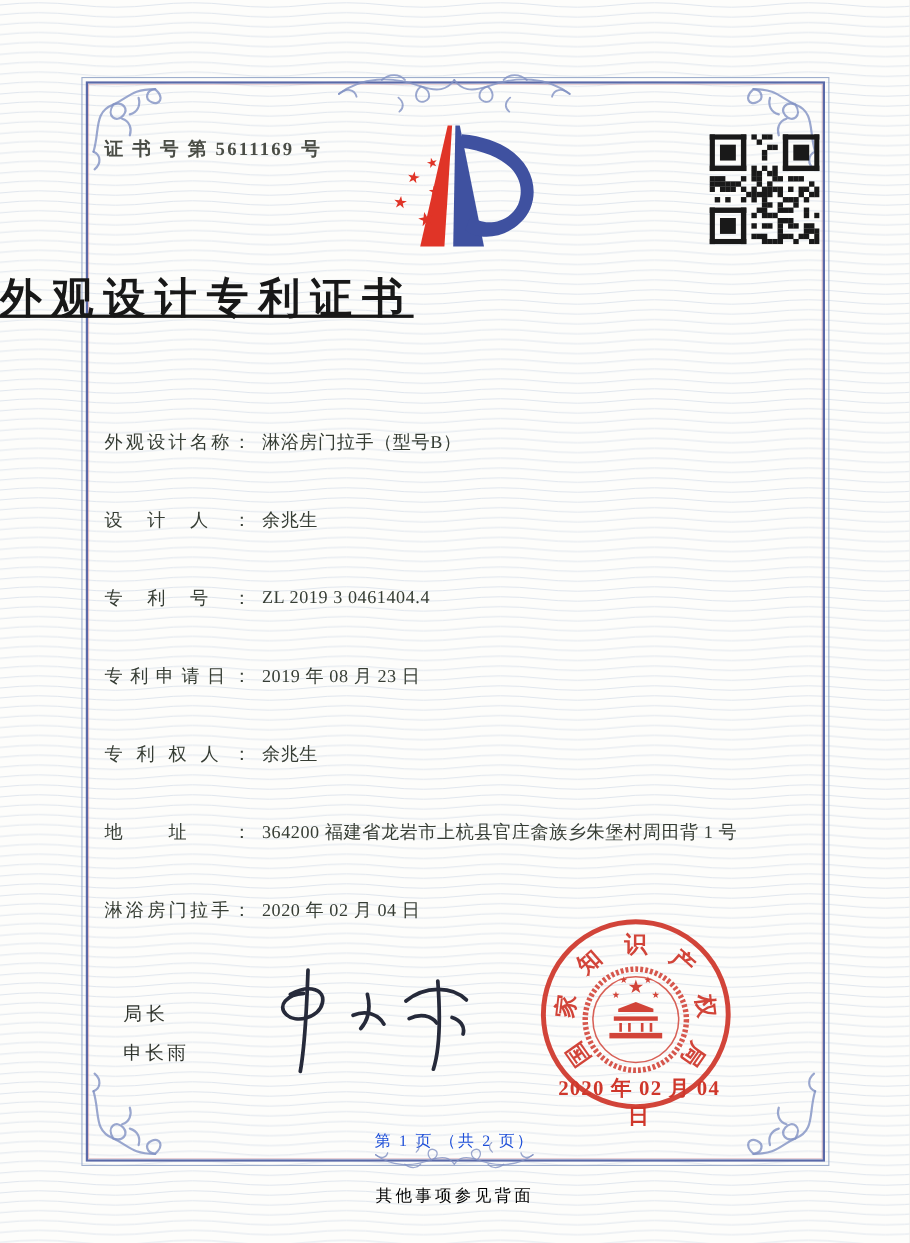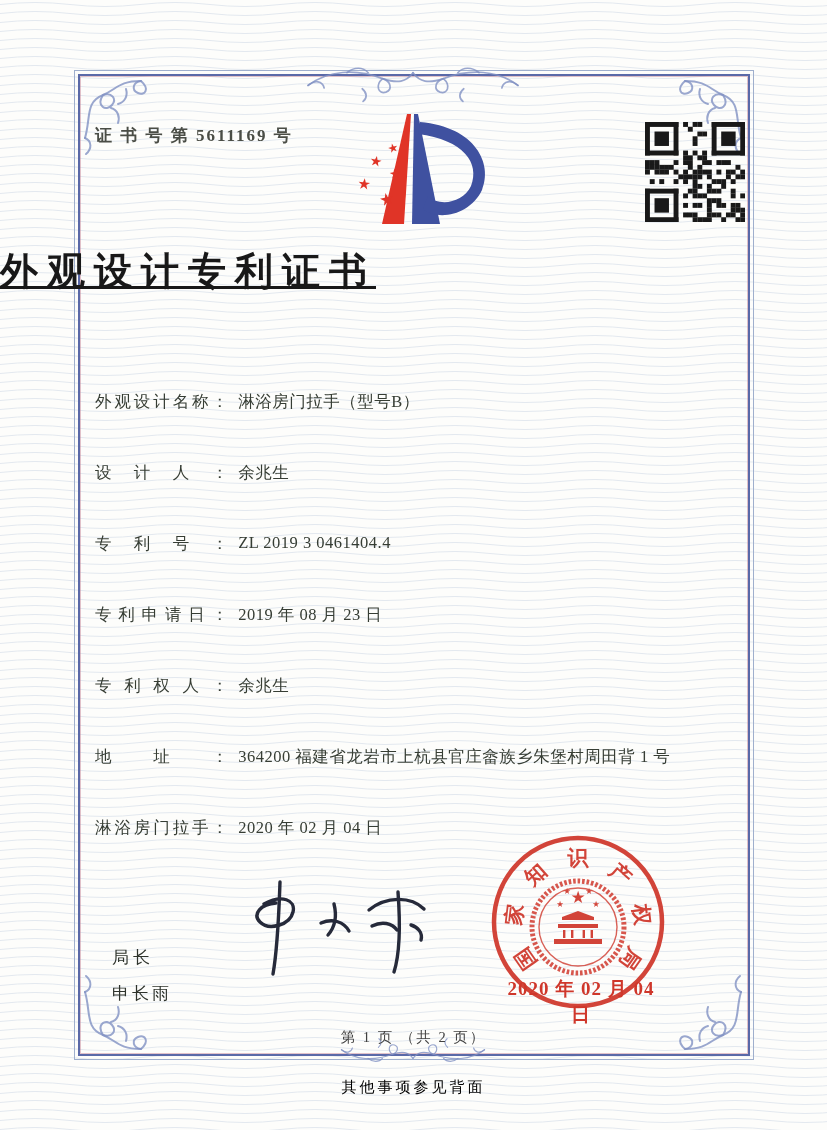--- a/index.html
+++ b/index.html
@@ -24,28 +24,28 @@
          font-size:38px;font-weight:bold;letter-spacing:9px;color:#181818;text-decoration:underline;}
   .fields{position:absolute;left:95px;top:344px;width:640px;font-size:16.5px;color:#363d34;}
   .field-row{position:relative;height:24px;margin-bottom:23px;white-space:nowrap;margin-top:47px;}
   .f-label{display:inline-block;width:133px;text-align:justify;text-align-last:justify;vertical-align:top;}
   .f-value{display:inline-block;margin-left:6px;letter-spacing:.5px;}
   .pair2{position:absolute;left:330px;top:0;}
   .paras{position:absolute;left:95px;top:666px;width:640px;font-size:15.5px;line-height:26.5px;
          text-align:justify;color:#3d443e;}
   .paras p{margin:0;text-indent:2em;}
   .officer{position:absolute;left:112px;top:910px;font-size:17px;color:#2e332c;}
-  .officer .o-title{letter-spacing:4px;margin-top:36px;}
+  .officer .o-title{letter-spacing:4px;}
   .officer .o-name{margin-top:13px;letter-spacing:3px;}
   .signature{position:absolute;left:222px;top:874px;width:215px;height:108px;}
   .seal{position:absolute;left:487px;top:831px;width:182px;height:182px;opacity:.93;}
   .seal-date{position:absolute;left:495px;top:976px;width:172px;text-align:center;
              font-size:19px;color:#cf372b;letter-spacing:1px;font-weight:bold;z-index:4;}
   .footer-page{position:absolute;left:0;top:1028px;width:100%;text-align:center;
-               font-size:14.5px;letter-spacing:2px;color:#404040;}
+               font-size:14.5px;letter-spacing:2px;color:#1d4ed8;}
   .back-note{position:absolute;left:0;top:1078px;width:100%;text-align:center;
              font-size:15px;letter-spacing:3px;color:#000000;}
   .star{font-family:"DejaVu Sans",sans-serif;}
 </style>
 </head>
 <body>
 
 <div class="page">
 
   <svg class="bg-texture" width="827" height="1130">

